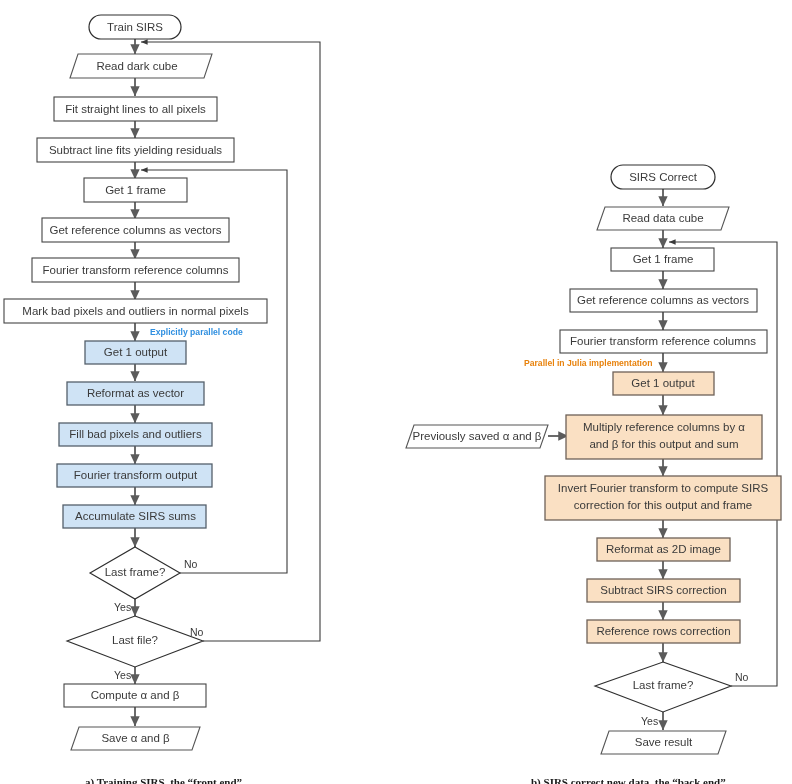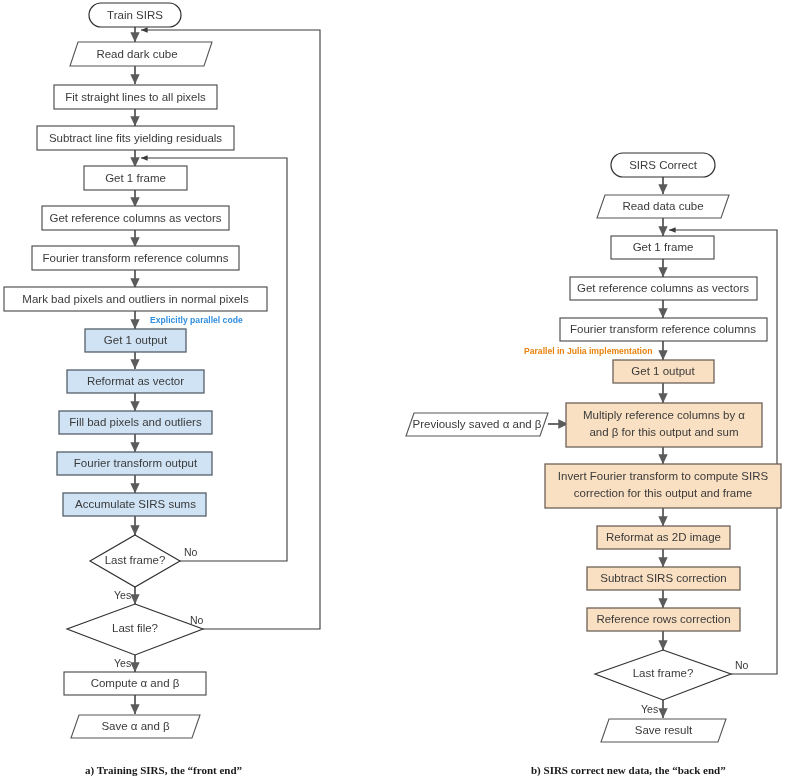--- a/index.html
+++ b/index.html
@@ -7,21 +7,21 @@
     background: #ffffff;
   }
   body {
     width: 792px; height: 784px;
     position: relative;
     font-family: "Liberation Sans", sans-serif;
     overflow: hidden;
   }
   #canvas {
     position: absolute;
-    left: 0; top: 0;
+    left: 0; top: 12px;
     width: 792px; height: 588px;
   }
   svg#flow {
     position: absolute;
     left: 0; top: 0;
     width: 792px;
     height: 784px;
   }
   .nodetext {
     font-family: "Liberation Sans", sans-serif;

